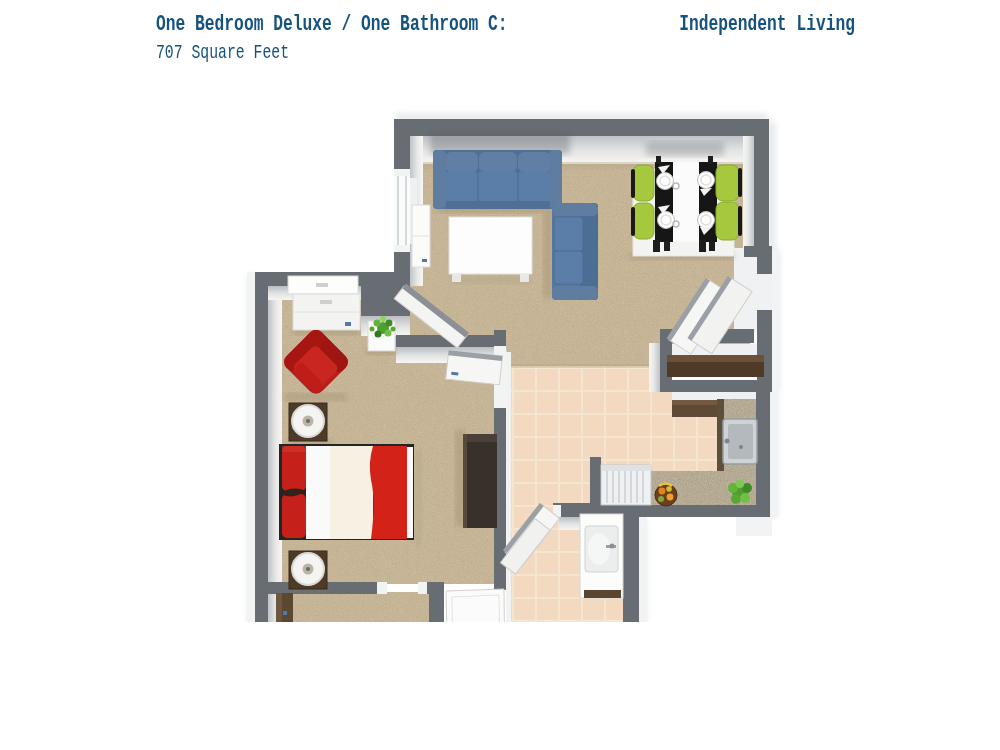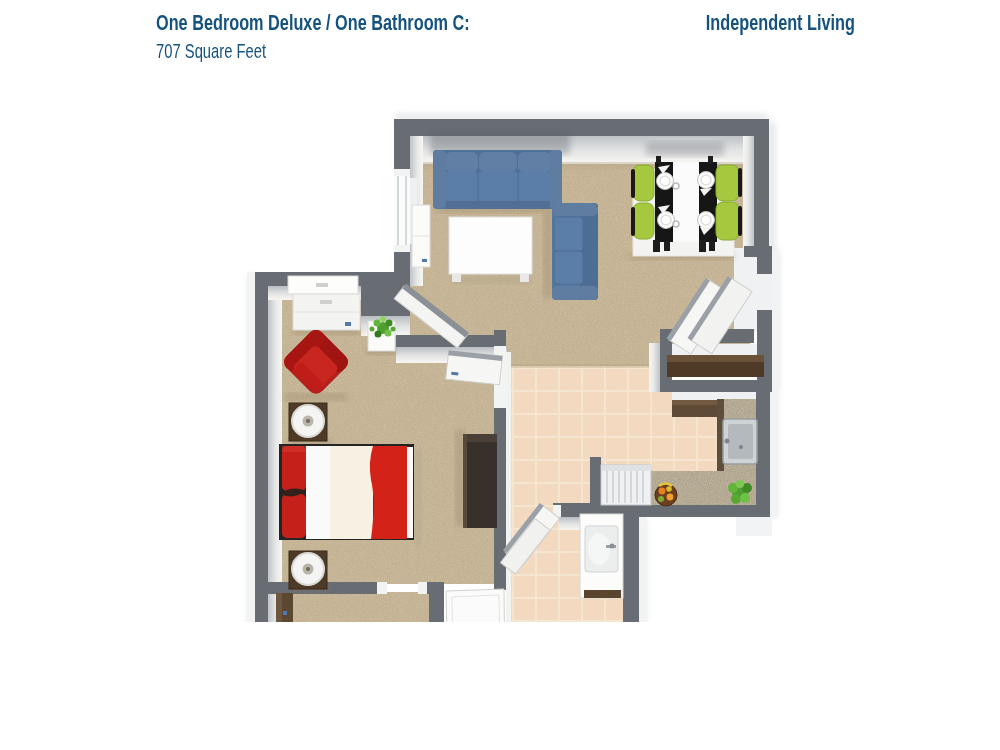--- a/index.html
+++ b/index.html
@@ -1,17 +1,17 @@
 <!DOCTYPE html>
 <html><head>
 <meta charset="utf-8">
 <style>
   html,body{margin:0;padding:0;background:#ffffff;}
   .page{position:relative;width:1000px;height:622px;background:#0ea5e9;overflow:hidden;
-        font-family:Liberation Sans, sans-serif;}
+        font-family:Liberation Mono, monospace;}
   svg{position:absolute;top:0;left:0;}
 </style>
 </head>
 <body>
 <div class="page">
 <svg width="1000" height="750" viewBox="0 0 1000 750">
 <defs>
   <filter id="fnCarpet" x="0%" y="0%" width="100%" height="100%">
     <feTurbulence type="fractalNoise" baseFrequency="1.1" numOctaves="2" seed="7" stitchTiles="stitch"></feTurbulence>
     <feColorMatrix type="matrix" values="0 0 0 0 0.40  0 0 0 0 0.33  0 0 0 0 0.21  0 0 0 0.62 0"></feColorMatrix>

